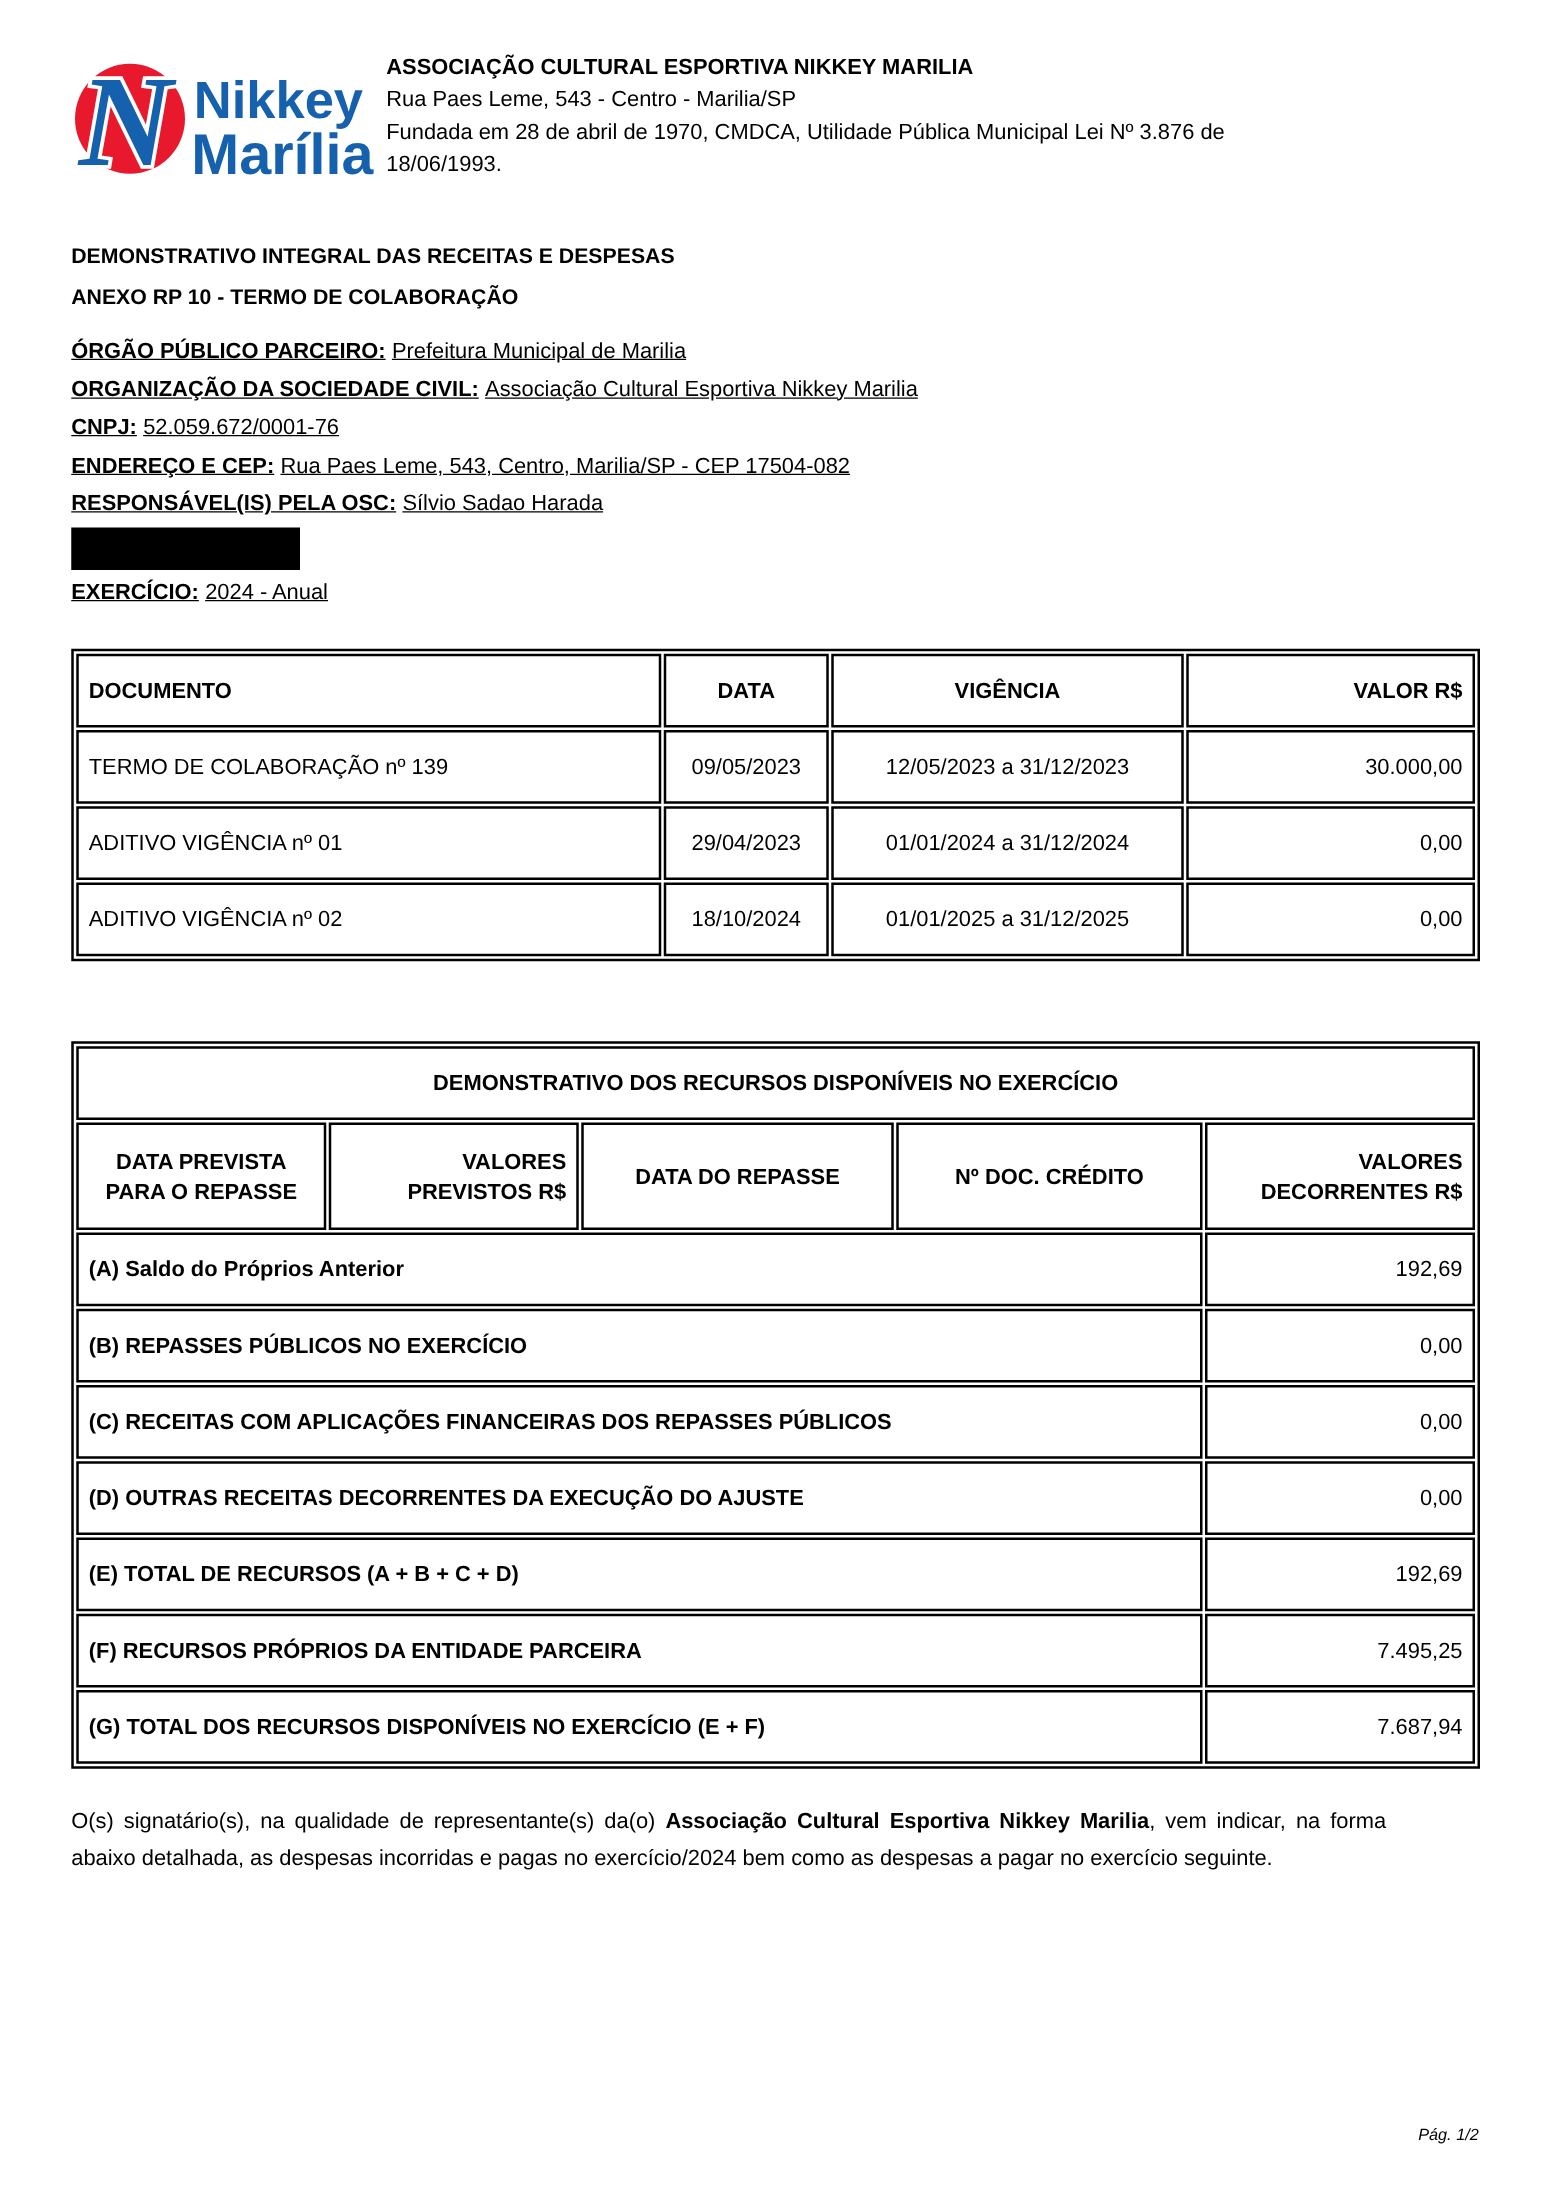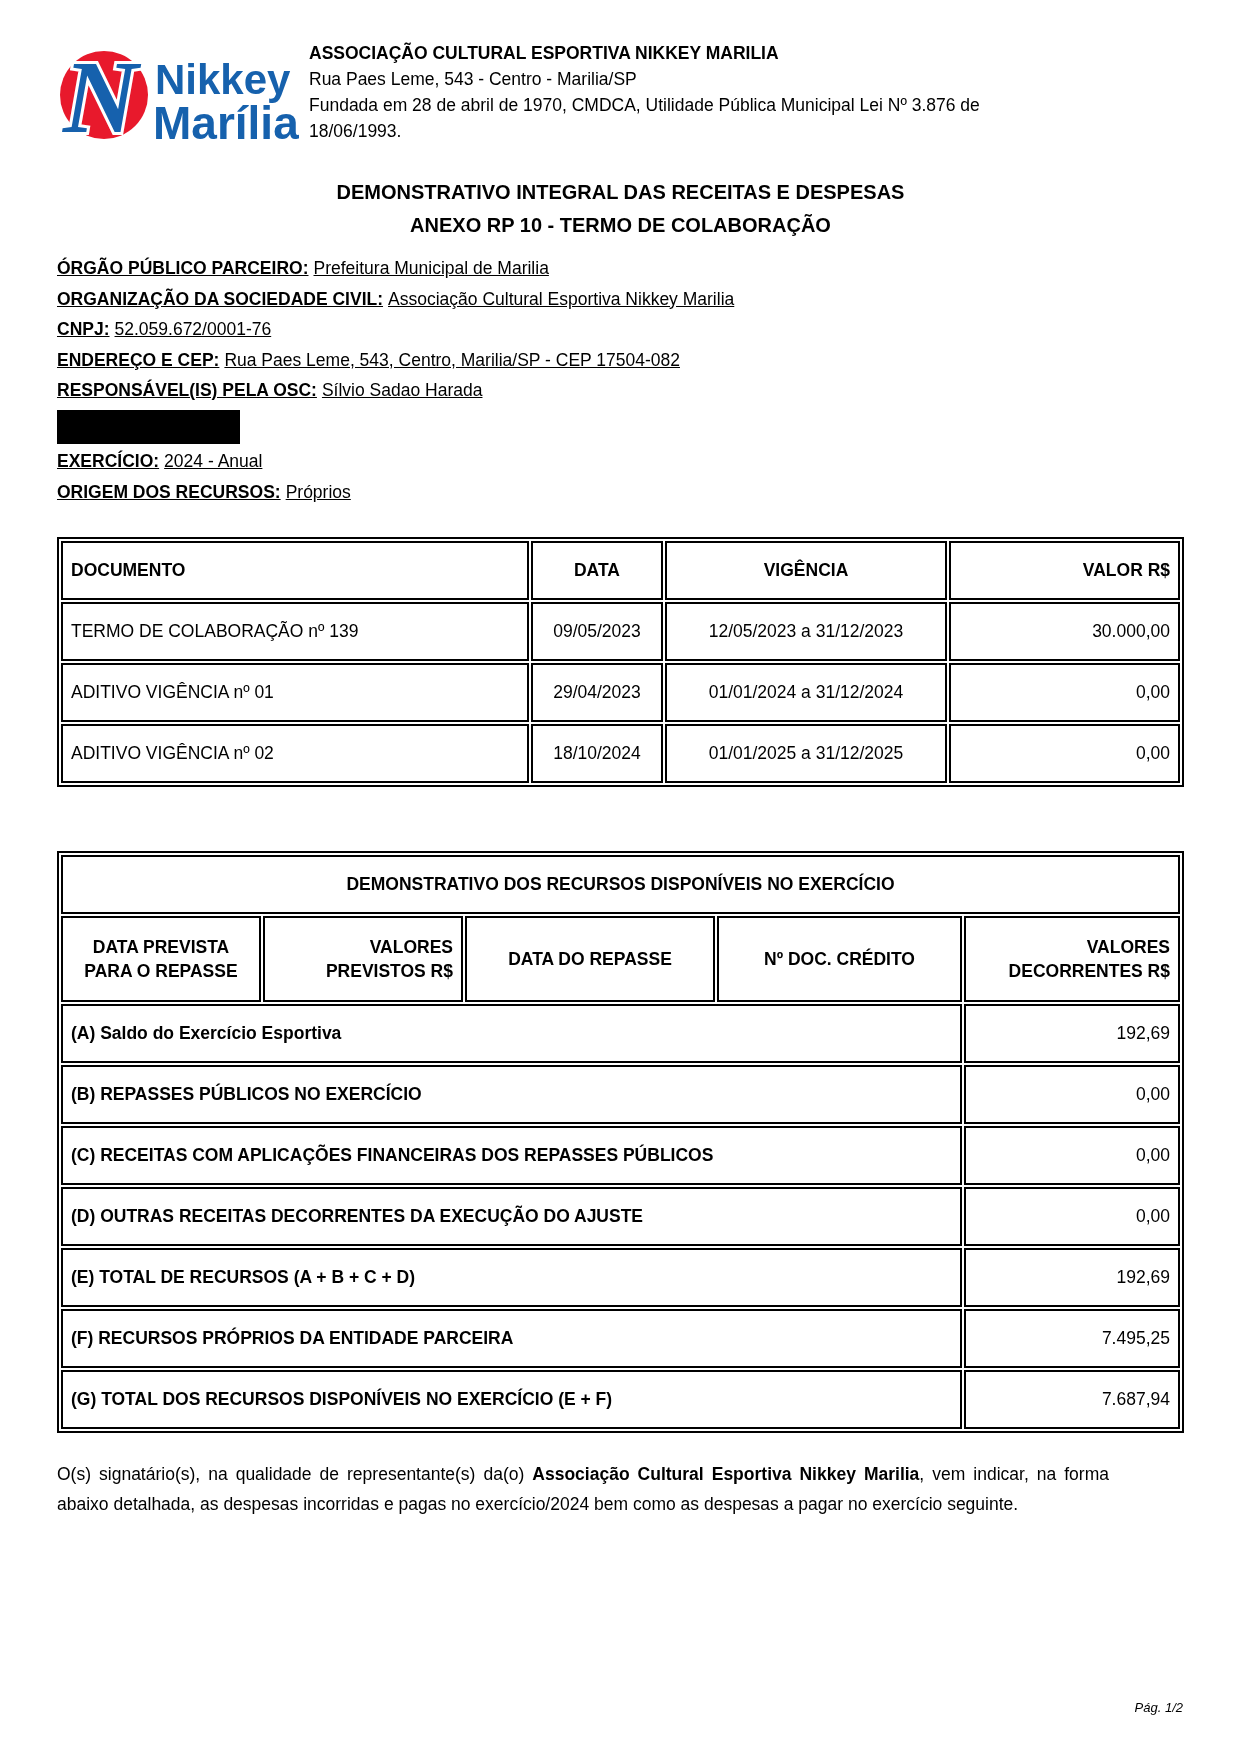--- a/index.html
+++ b/index.html
@@ -12,21 +12,21 @@
   .page { position: relative; width: 1241px; height: 1754px; background: #fff; overflow: hidden; }
   .content { padding: 36px 57px 0 57px; }
 
   
   .header { display: flex; align-items: flex-start; gap: 10px; }
   .logo-svg { flex: 0 0 auto; }
   .header-text { padding-top: 4px; width: 752px; line-height: 26px; }
   .org-name { font-weight: bold; }
 
   
-  .titles { margin-top: 30px; text-align: center; font-weight: bold; line-height: 33px; font-size: 20px; }
+  .titles { margin-top: 42px; text-align: left; font-weight: bold; line-height: 33px; font-size: 17px; }
 
   
   .fields { margin-top: 11px; line-height: 30.6px; text-decoration: underline; }
   .field-label { font-weight: bold; margin-right: 5px; }
   .redacted { width: 183px; height: 34px; background: #000; margin: 4px 0 2px 0; }
 
   
   table { width: 100%; border: 2px solid #000; border-collapse: separate; border-spacing: 2px; background: #fff; }
   th, td { border: 2px solid #000; padding: 17px 8px; height: 34px; vertical-align: middle; background: #fff; }
   th { font-weight: bold; }
@@ -80,23 +80,20 @@
       <div>
         <span class="field-label">ENDEREÇO E CEP:</span><span>Rua Paes Leme, 543, Centro, Marilia/SP - CEP 17504-082</span>
       </div>
       <div>
         <span class="field-label">RESPONSÁVEL(IS) PELA OSC:</span><span>Sílvio Sadao Harada</span>
       </div>
       <div class="redacted"></div>
       <div>
         <span class="field-label">EXERCÍCIO:</span><span>2024 - Anual</span>
       </div>
-      <div>
-        <span class="field-label">ORIGEM DOS RECURSOS:</span><span>Próprios</span>
-      </div>
     </div>
 
     <table class="t1">
       <tbody>
         <tr>
           <th class="al" style="width:468px">DOCUMENTO</th>
           <th class="ac" style="width:132px">DATA</th>
           <th class="ac" style="width:282px">VIGÊNCIA</th>
           <th class="ar">VALOR R$</th>
         </tr>
@@ -140,21 +137,21 @@
           </th>
           <th class="ac" style="width:245px">
             <div>Nº DOC. CRÉDITO</div>
           </th>
           <th class="ar">
             <div>VALORES</div>
             <div>DECORRENTES R$</div>
           </th>
         </tr>
         <tr>
-          <td class="row-label" colspan="4">(A) Saldo do Exercício Esportiva</td>
+          <td class="row-label" colspan="4">(A) Saldo do Próprios Anterior</td>
           <td class="ar">192,69</td>
         </tr>
         <tr>
           <td class="row-label" colspan="4">(B) REPASSES PÚBLICOS NO EXERCÍCIO</td>
           <td class="ar">0,00</td>
         </tr>
         <tr>
           <td class="row-label" colspan="4">(C) RECEITAS COM APLICAÇÕES FINANCEIRAS DOS REPASSES PÚBLICOS</td>
           <td class="ar">0,00</td>
         </tr>

